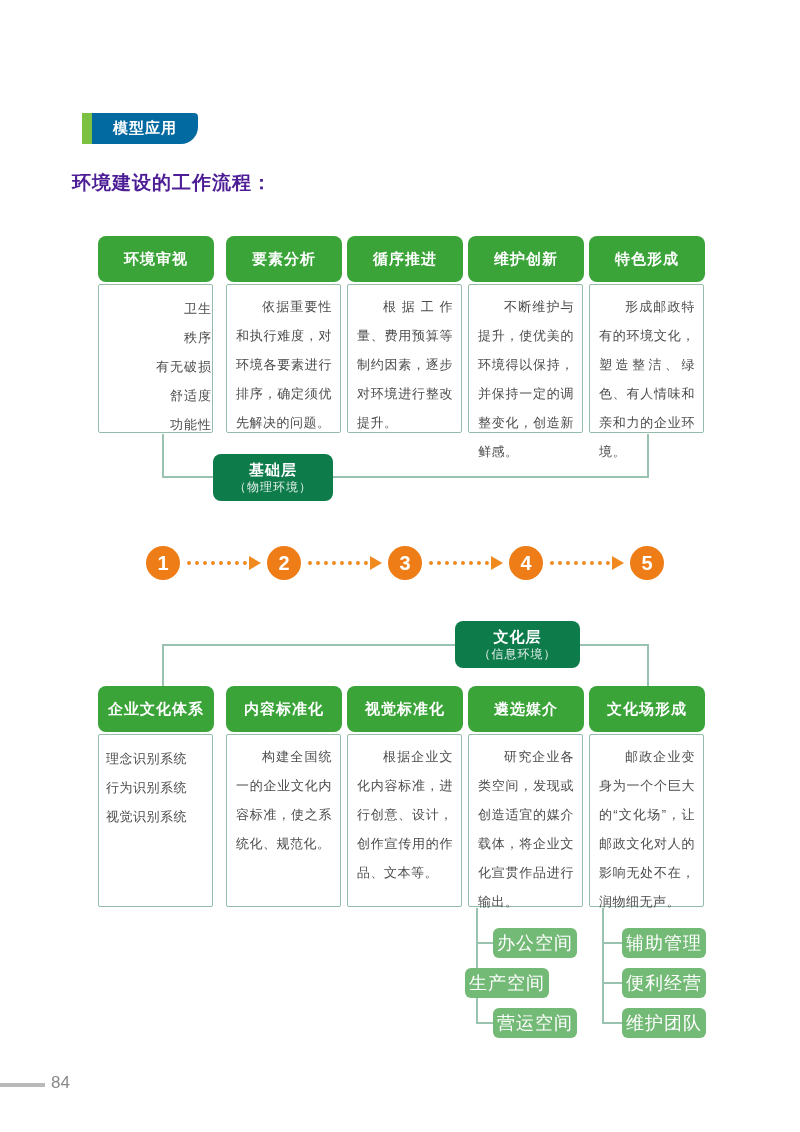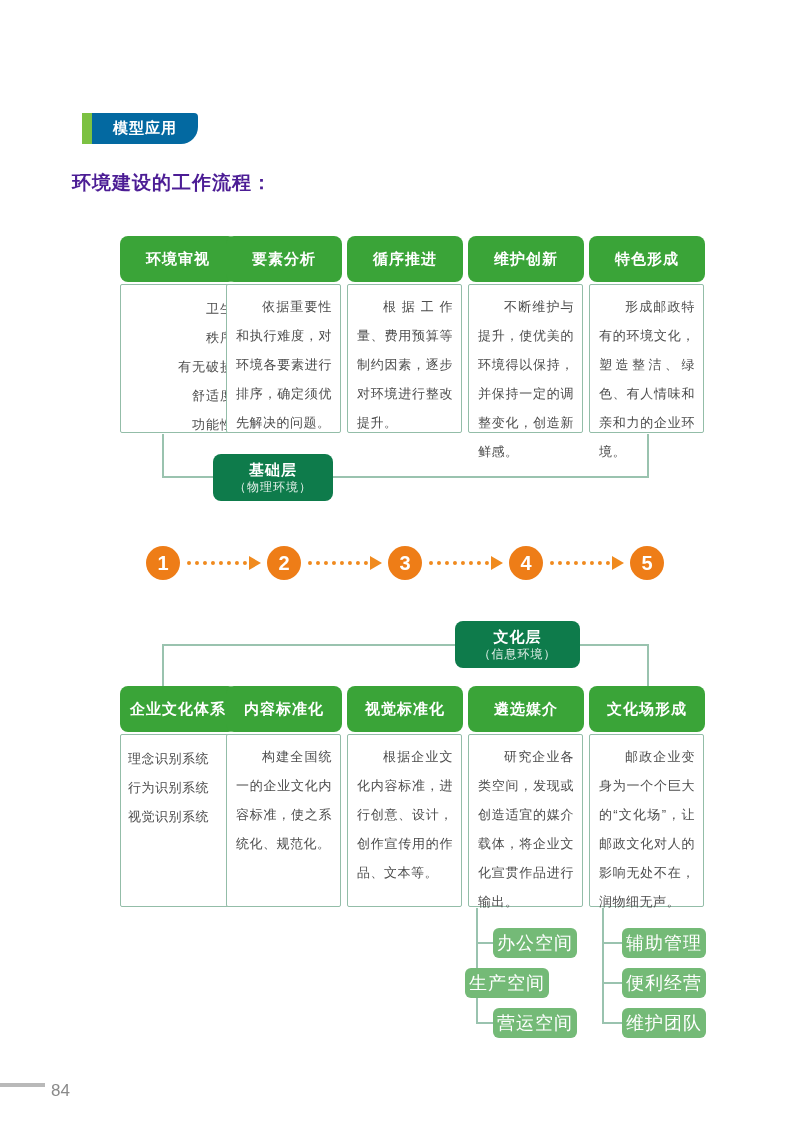--- a/index.html
+++ b/index.html
@@ -10,21 +10,21 @@
   
   .tag{position:absolute;left:82px;top:113px;height:31px;display:flex;}
   .tag-strip{width:10px;background:#7cc142;}
   .tag-box{background:#0369a1;color:#fff;font-size:15px;font-weight:bold;
     display:flex;align-items:center;padding:0 21px;letter-spacing:1px;
     border-radius:0 4px 17px 0;}
   .heading{position:absolute;left:72px;top:170px;font-size:19px;font-weight:bold;
     color:#4c1d95;letter-spacing:1px;}
   
   .col{position:absolute;width:116px;}
-  .c1{left:120px}.c2{left:226px}.c3{left:347px}.c4{left:468px}.c5{left:589px}
+  .c1{left:98px}.c2{left:226px}.c3{left:347px}.c4{left:468px}.c5{left:589px}
   .hdr{height:46px;background:#3aa438;border-radius:8px;color:#ffffff;
     font-weight:bold;font-size:15px;display:flex;align-items:center;
     justify-content:center;letter-spacing:1px;}
   .bodybox{position:absolute;left:0;top:48px;width:113px;background:#fff;
     border:1.5px solid #93bda8;border-radius:2px;}
   .bh1{height:147px;}
   .bh2{height:171px;}
   .para{font-size:13px;line-height:29px;color:#4c4c4c;text-align:justify;
     text-indent:2em;padding:7px 8px 0 9px;letter-spacing:0.5px;}
   .clist{padding-top:9px;}
@@ -48,21 +48,21 @@
   .arrow{position:absolute;height:16px;display:flex;align-items:center;}
   .dots{flex:1;height:0;border-top:4px dotted #f08a1e;margin-right:2px;}
   .tri{width:0;height:0;border-left:12px solid #f08a1e;
     border-top:7px solid transparent;border-bottom:7px solid transparent;}
   
   .leaf{position:absolute;width:84px;height:30px;background:#74ba77;border-radius:6px;
     color:#fff;font-size:18px;display:flex;align-items:center;justify-content:center;
     letter-spacing:1px;}
   
   .foot-line{position:absolute;left:0;top:1083px;width:45px;height:4px;background:#b9b9b9;}
-  .foot-num{position:absolute;left:51px;top:1073px;font-size:17px;color:#8a8a8a;margin-top:8px;}
+  .foot-num{position:absolute;left:51px;top:1073px;font-size:17px;color:#8a8a8a;}
 </style>
 </head>
 <body>
 
 <div class="page">
 
   <div class="tag">
     <div class="tag-strip"></div>
     <div class="tag-box">模型应用</div>
   </div>

